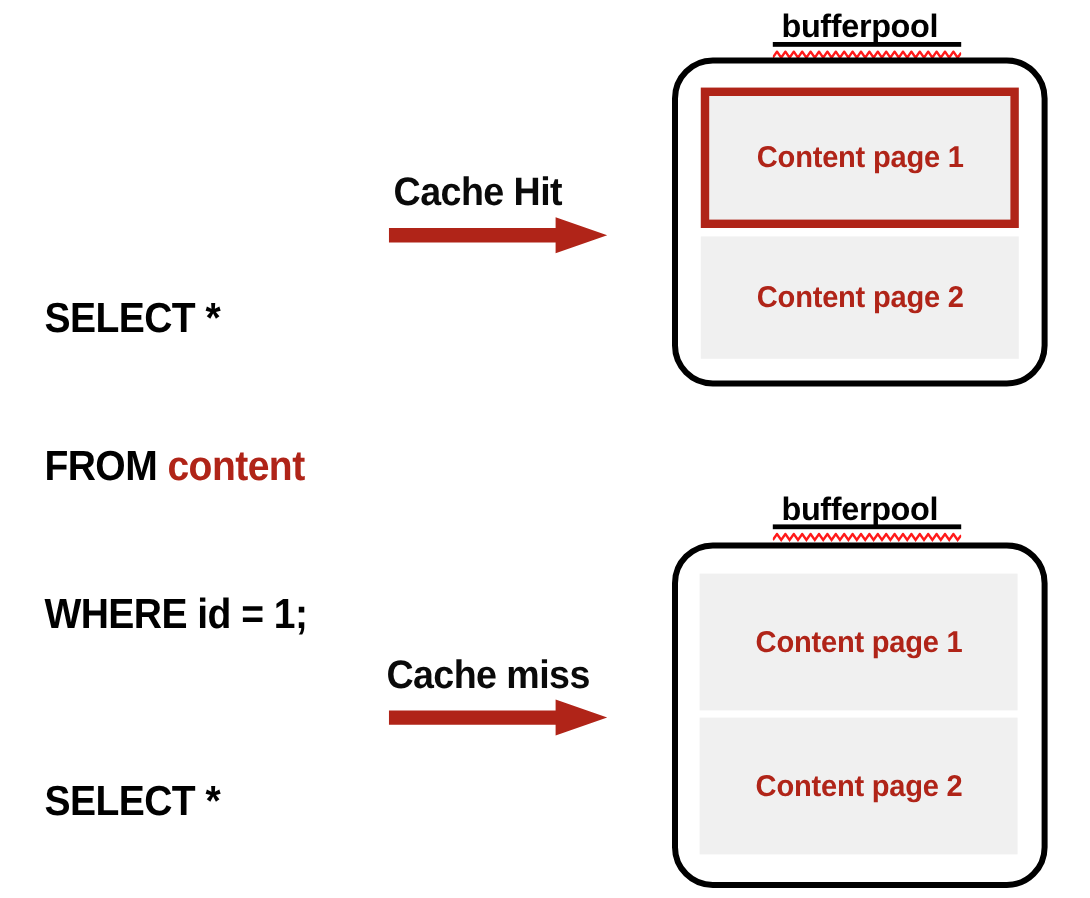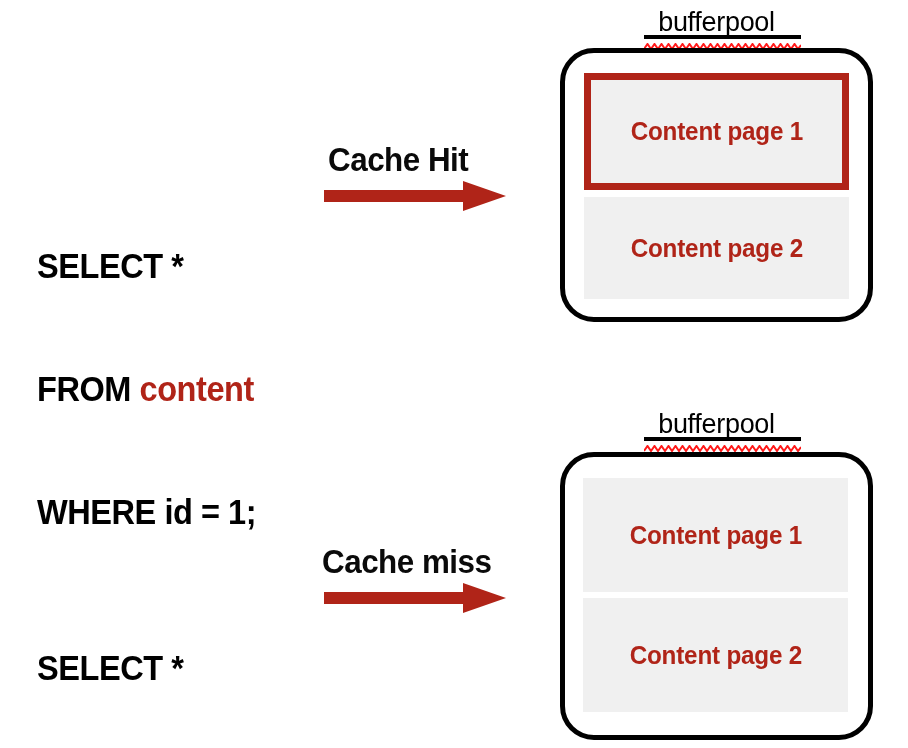--- a/index.html
+++ b/index.html
@@ -76,21 +76,21 @@
     width: 313px;
     height: 40px;
   }
   .pool-title {
     position: absolute;
     left: 0;
     top: 0;
     width: 313px;
     text-align: center;
     font-family: "Liberation Sans", sans-serif;
-    font-weight: normal;
+    font-weight: bold;
     font-size: 27px;
     letter-spacing: -0.3px;
     color: #000000;
     line-height: 28px;
   }
   .pool-title-underline {
     position: absolute;
     left: 84px;
     top: 27px;
     width: 157px;

